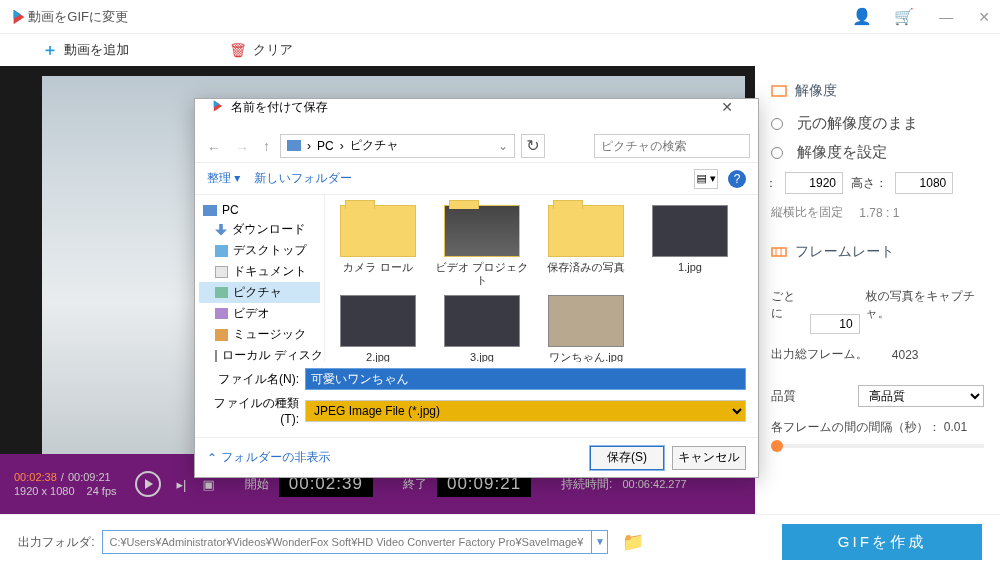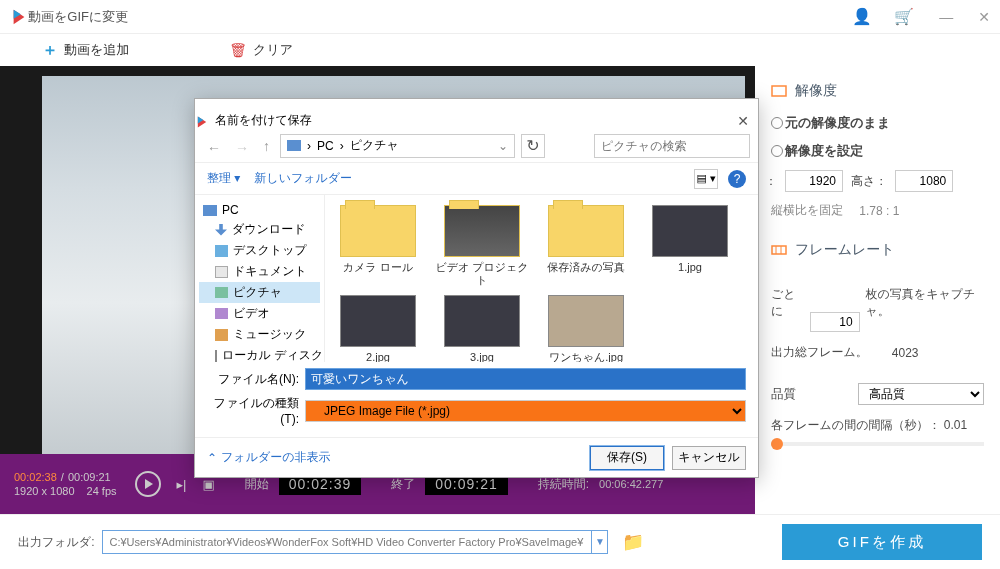--- a/index.html
+++ b/index.html
@@ -28,28 +28,28 @@
 .player-bar { position: absolute; bottom: 0; left: 0; right: 0; height: 60px; background: #701a75; color: #c9c9c9; display: flex; align-items: center; padding: 0 14px; font-size: 11px; }
 .time-info { display: flex; flex-direction: column; gap: 2px; }
 .time-row { display: flex; gap: 4px; }
 .orange { color: #ff8a3d; }
 .player-controls { display: flex; align-items: center; gap: 16px; margin-left: 18px; }
 .play-circle { width: 26px; height: 26px; border: 2px solid #c9c9c9; border-radius: 50%; display: flex; align-items: center; justify-content: center; cursor: pointer; }
 .play-tri { width: 0; height: 0; border-left: 8px solid #c9c9c9; border-top: 5px solid transparent; border-bottom: 5px solid transparent; margin-left: 2px; }
 .pc-icon { color: #c9c9c9; font-size: 13px; cursor: pointer; }
 .time-group { display: flex; align-items: center; gap: 10px; margin-left: 30px; }
 .time-label { font-size: 12px; }
-.time-box { background: #000; padding: 3px 10px; font-size: 14px; letter-spacing: 1px; }
+.time-box { background: #000; padding: 3px 10px; font-size: 17px; letter-spacing: 1px; }
 
 
 .right-panel { flex: 1; padding: 16px 16px 0 16px; font-size: 13px; color: #4a4a4a; }
 .rp-section { margin-bottom: 22px; }
 .rp-title { display: flex; align-items: center; gap: 8px; font-size: 14px; color: #4a5a6a; margin-bottom: 14px; }
 .rp-icon { width: 16px; height: 16px; }
-.radio-row { display: flex; align-items: center; gap: 2px; margin-bottom: 10px; font-size: 13px; font-weight: bold; }
+.radio-row { display: flex; align-items: center; gap: 14px; margin-bottom: 10px; font-size: 15px; }
 .radio { width: 12px; height: 12px; border: 1px solid #888; border-radius: 50%; }
 .size-row { display: flex; align-items: center; gap: 8px; font-size: 12px; margin-left: -6px; }
 .size-input { width: 58px; height: 22px; border: 1px solid #ccc; text-align: right; padding: 0 6px; font-size: 12px; }
 .lock-row { display: flex; align-items: center; gap: 16px; font-size: 12px; color: #888; margin-top: 10px; }
 .frame-row { display: flex; align-items: center; gap: 6px; font-size: 12px; margin-bottom: 12px; }
 .frame-input { width: 50px; height: 20px; border: 1px solid #ccc; text-align: right; padding: 0 6px; font-size: 12px; margin-top: 39px; }
 .out-row { display: flex; align-items: center; justify-content: space-between; margin-bottom: 12px; font-size: 12.5px; }
 .quality-select { width: 126px; height: 22px; border: 1px solid #bbb; padding: 0 6px; font-size: 12px; background: #fff; }
 .interval-row { font-size: 12px; }
 .slider { width: 100%; height: 4px; background: #eee; margin-top: 8px; position: relative; }
@@ -58,21 +58,21 @@
 
 .bottom-bar { height: 55px; display: flex; align-items: center; padding: 0 18px; background: #fff; border-top: 1px solid #eee; }
 .out-label { font-size: 12px; color: #555; margin-right: 8px; }
 .out-path { flex: 1; max-width: 490px; height: 24px; border: 1px solid #6aa3e0; padding: 0 6px; font-size: 11px; color: #7a7a7a; background: #fff; }
 .path-dd { width: 16px; text-align: center; color: #5a8fd0; cursor: pointer; border: 1px solid #6aa3e0; border-left: none; height: 24px; line-height: 22px; font-size: 10px; }
 .folder-icon { color: #5a9fe0; font-size: 18px; margin-left: 14px; cursor: pointer; }
 .create-btn { margin-left: auto; width: 200px; height: 36px; background: #2a9bd6; color: #fff; border: none; font-size: 15px; letter-spacing: 3px; cursor: pointer; }
 
 
 .dialog { position: absolute; left: 194px; top: 98px; width: 565px; height: 380px; background: #fff; border: 1px solid #aaa; box-shadow: 0 4px 20px rgba(0,0,0,0.25); display: flex; flex-direction: column; }
-.dlg-title { height: 30px; display: flex; align-items: flex-end; padding: 0 0; font-size: 12px; }
+.dlg-title { height: 30px; display: flex; align-items: flex-start; padding: 0 16px; font-size: 12px; }
 .dlg-close { margin-left: auto; width: 30px; text-align: center; cursor: pointer; font-size: 14px; color: #555; }
 .dlg-nav { height: 34px; display: flex; align-items: center; padding: 0 8px; gap: 6px; border-bottom: 1px solid #eee; }
 .nav-arrow { color: #999; font-size: 14px; padding: 0 4px; cursor: pointer; }
 .nav-path { flex: 1; max-width: 250px; height: 24px; border: 1px solid #ccc; display: flex; align-items: center; padding: 0 6px; font-size: 12px; gap: 6px; background: #fff; }
 .nav-refresh { width: 24px; height: 24px; border: 1px solid #ccc; display: flex; align-items: center; justify-content: center; cursor: pointer; color: #555; }
 .nav-search { width: 156px; height: 24px; border: 1px solid #ccc; padding: 0 22px 0 6px; font-size: 12px; color: #888; position: relative; margin-left: 43px; }
 .dlg-toolbar { height: 32px; display: flex; align-items: center; padding: 0 12px; gap: 14px; font-size: 12px; border-bottom: 1px solid #eee; }
 .dlg-tb-link { color: #2a6fc9; cursor: pointer; }
 .dlg-tb-right { margin-left: auto; display: flex; gap: 10px; align-items: center; }
 .view-icon { width: 24px; height: 20px; border: 1px solid #ccc; cursor: pointer; display: flex; align-items: center; justify-content: center; font-size: 11px; }
@@ -85,21 +85,21 @@
 .file-item { width: 94px; display: flex; flex-direction: column; align-items: center; gap: 4px; cursor: pointer; }
 .thumb { width: 76px; height: 52px; background: #f8d568; border: 1px solid #e0c050; position: relative; }
 .thumb.folder::before { content: ""; position: absolute; top: -6px; left: 4px; width: 28px; height: 8px; background: #f8d568; border: 1px solid #e0c050; border-bottom: none; }
 .thumb.img { background: #3a3a44; border: 1px solid #888; }
 .file-label { font-size: 11px; text-align: center; color: #333; line-height: 1.2; }
 .dlg-fields { padding: 6px 12px; font-size: 12px; }
 .fld-row { display: flex; align-items: center; gap: 6px; margin-bottom: 5px; }
 .fld-label { width: 92px; text-align: right; }
 .fld-input { flex: 1; height: 22px; border: 1px solid #6aa3e0; padding: 0 5px; font-size: 12px; }
 .fld-input.sel-text { background: #2a72c8; color: #fff; }
-.fld-select { flex: 1; height: 22px; border: 1px solid #ccc; padding: 0 14px; font-size: 12px; background: #f97316; }
+.fld-select { flex: 1; height: 22px; border: 1px solid #ccc; padding: 0 4px; font-size: 12px; background: #eab308; }
 .dlg-footer { height: 40px; display: flex; align-items: center; padding: 0 12px; border-top: 1px solid #eee; font-size: 12px; }
 .hide-folders { color: #2a6fc9; cursor: pointer; display: flex; align-items: center; gap: 4px; }
 .dlg-btns { margin-left: auto; display: flex; gap: 8px; }
 .dlg-btn { min-width: 74px; height: 24px; border: 1px solid #aaa; background: #f5f5f5; font-size: 12px; cursor: pointer; }
 .dlg-btn.primary { border: 1px solid #2a72c8; box-shadow: 0 0 0 1px #8ab8e8; }
 
 .logo-svg { width: 18px; height: 18px; }
 .pc-ico { width: 14px; height: 11px; background: #5a8fd0; display: inline-block; }
 .dl-ico { width: 12px; height: 12px; background: #5a8fd0; clip-path: polygon(35% 0, 65% 0, 65% 50%, 100% 50%, 50% 100%, 0 50%, 35% 50%); display: inline-block; }
 .desk-ico, .doc-ico, .music-ico, .disk-ico { width: 13px; height: 12px; display: inline-block; }

